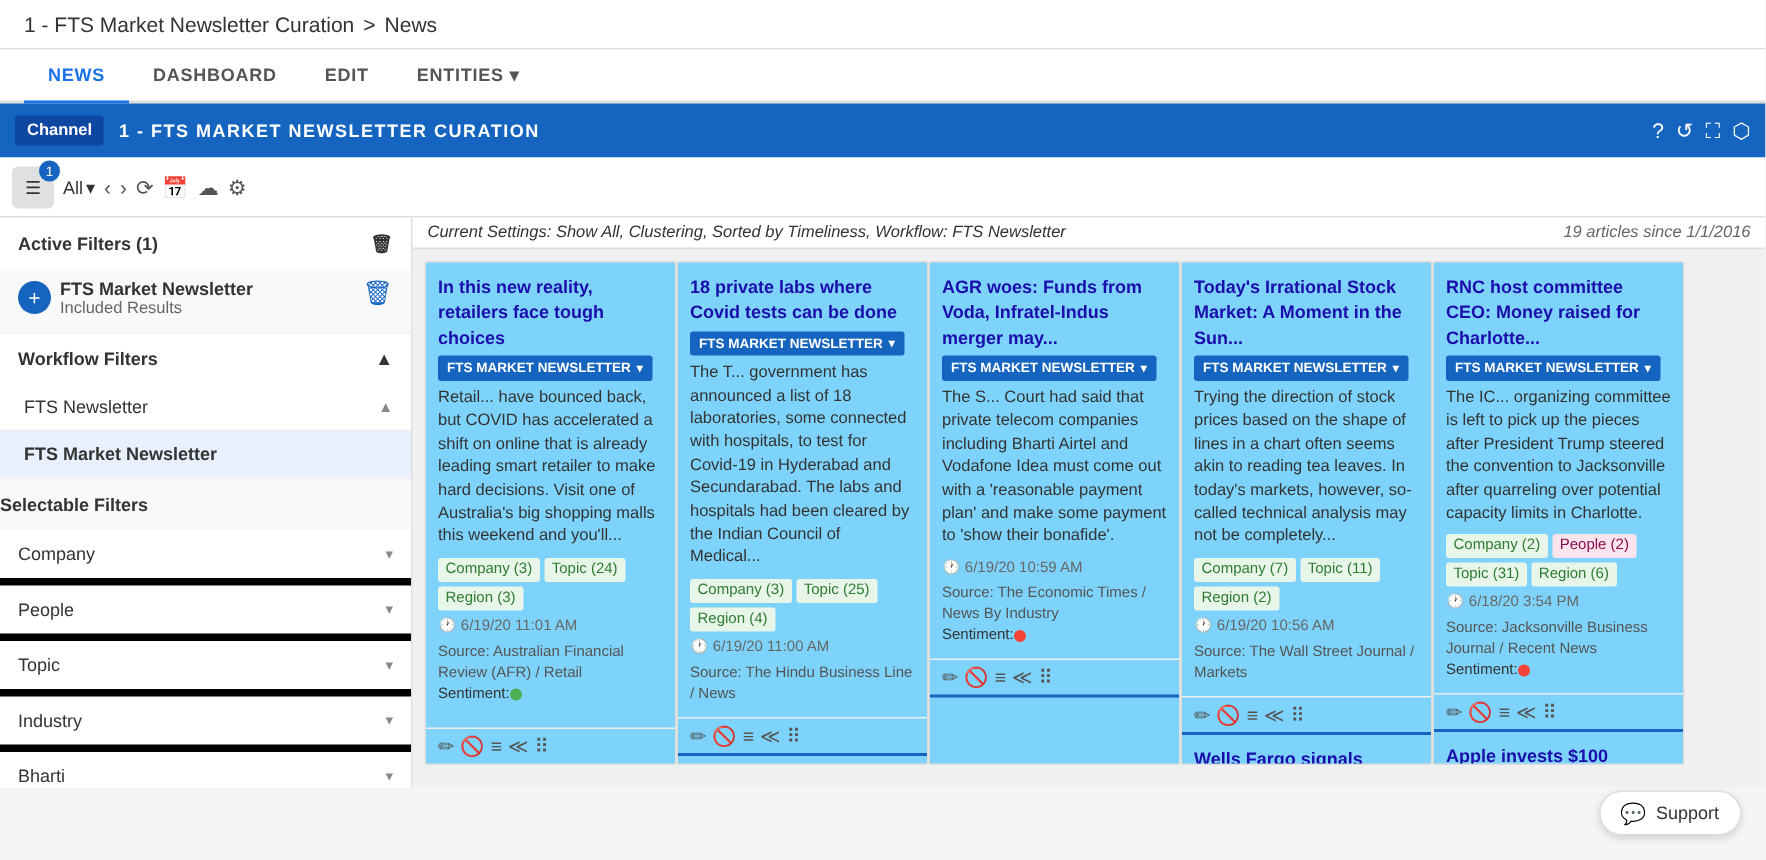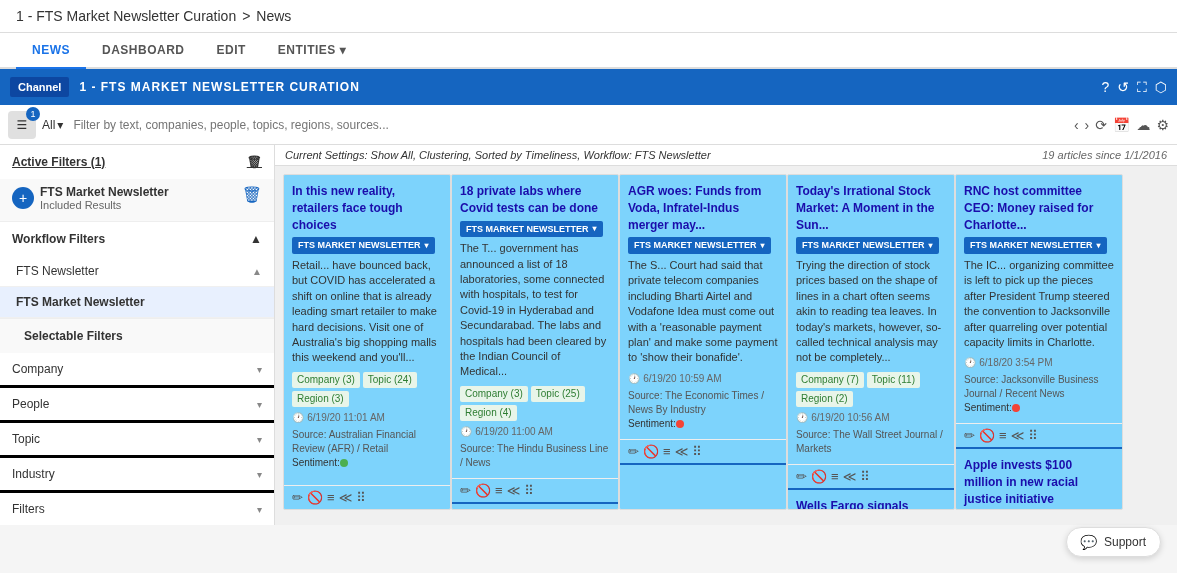--- a/index.html
+++ b/index.html
@@ -131,21 +131,20 @@
       padding: 0;
     }
     .sidebar-section {
       border-bottom: 1px solid #eee;
     }
     .sidebar-section-header {
       display: flex; align-items: center; justify-content: space-between;
       padding: 10px 12px;
       font-size: 12px; font-weight: bold; color: #333;
       cursor: pointer;
-      text-decoration: underline;
     }
     .sidebar-section-header .icons { display: flex; gap: 8px; }
 
     .active-filter-item {
       display: flex; align-items: flex-start; justify-content: space-between;
       padding: 6px 12px 10px;
       background: #f9f9f9;
     }
     .active-filter-item .left { display: flex; align-items: flex-start; gap: 6px; }
     .add-icon {
@@ -167,27 +166,27 @@
     .workflow-item {
       padding: 8px 12px 8px 16px;
       display: flex; align-items: center; justify-content: space-between;
       cursor: pointer; font-size: 12px; color: #333;
       border-bottom: 1px solid #f0f0f0;
     }
     .workflow-item.active { background: #e8f0fe; font-weight: bold; }
     .workflow-item .right-icon { font-size: 10px; color: #888; }
 
     .selectable-filters-header {
-      padding: 10px 24px;
+      padding: 10px 0;
       font-weight: bold; font-size: 12px; color: #333;
       background: #f9f9f9;
     }
     .filter-row {
       display: flex; align-items: center; justify-content: space-between;
-      padding: 9px 12px; border-bottom: 3px solid #000000;
+      padding: 9px 12px; border-bottom: 5px solid #000000;
       cursor: pointer; font-size: 12px;
     }
     .filter-row .arrow { color: #888; font-size: 10px; }
 
     
     .content-area {
       flex: 1;
       overflow-y: auto;
       overflow-x: hidden;
       background: #f0f0f0;
@@ -315,21 +314,20 @@
 
 <div class="search-bar">
   <div class="filter-icon" style="position:relative;">
     ☰
     <span class="filter-badge">1</span>
   </div>
   <button class="all-btn">
     <span>All</span>
     <span>▾</span>
   </button>
-  <input class="search-input" type="text" placeholder="Filter by text, companies, people, topics, regions, sources..." style="">
   <div class="search-right">
     <span>‹</span>
     <span>›</span>
     <span>⟳</span>
     <span>📅</span>
     <span>☁</span>
     <span>⚙</span>
   </div>
 </div>
 
@@ -384,21 +382,21 @@
       </div>
       <div class="filter-row">
         <span>Topic</span>
         <span class="arrow">▾</span>
       </div>
       <div class="filter-row">
         <span>Industry</span>
         <span class="arrow">▾</span>
       </div>
       <div class="filter-row">
-        <span>Filters</span>
+        <span>Bharti</span>
         <span class="arrow">▾</span>
       </div>
       <div class="filter-row">
         
         
       </div>
     </div>
   </div>
 
   <div class="content-area">
@@ -533,20 +531,26 @@
       </div>
 
       <div class="card-column">
         <div class="card-content">
           <div class="card-title">RNC host committee CEO: Money raised for Charlotte...</div>
           <div class="newsletter-badge">
             <span>FTS MARKET NEWSLETTER</span>
             <span class="badge-arrow">▾</span>
           </div>
           <div class="card-body">The IC... organizing committee is left to pick up the pieces after President Trump steered the convention to Jacksonville after quarreling over potential capacity limits in Charlotte.</div>
+          <div class="tag-group">
+            <span class="tag">Company (2)</span>
+            <span class="tag" style="background:#fce4ec;color:#880e4f;">People (2)</span>
+            <span class="tag">Topic (31)</span>
+            <span class="tag">Region (6)</span>
+          </div>
           <div class="card-meta">🕐 6/18/20 3:54 PM</div>
           <div class="card-source">Source: Jacksonville Business Journal / Recent News</div>
           <div class="card-sentiment">
             <span>Sentiment:</span>
             <span class="sentiment-dot red"></span>
           </div>
         </div>
         <div class="card-actions">
           <span>✏</span>
           <span>🚫</span>

